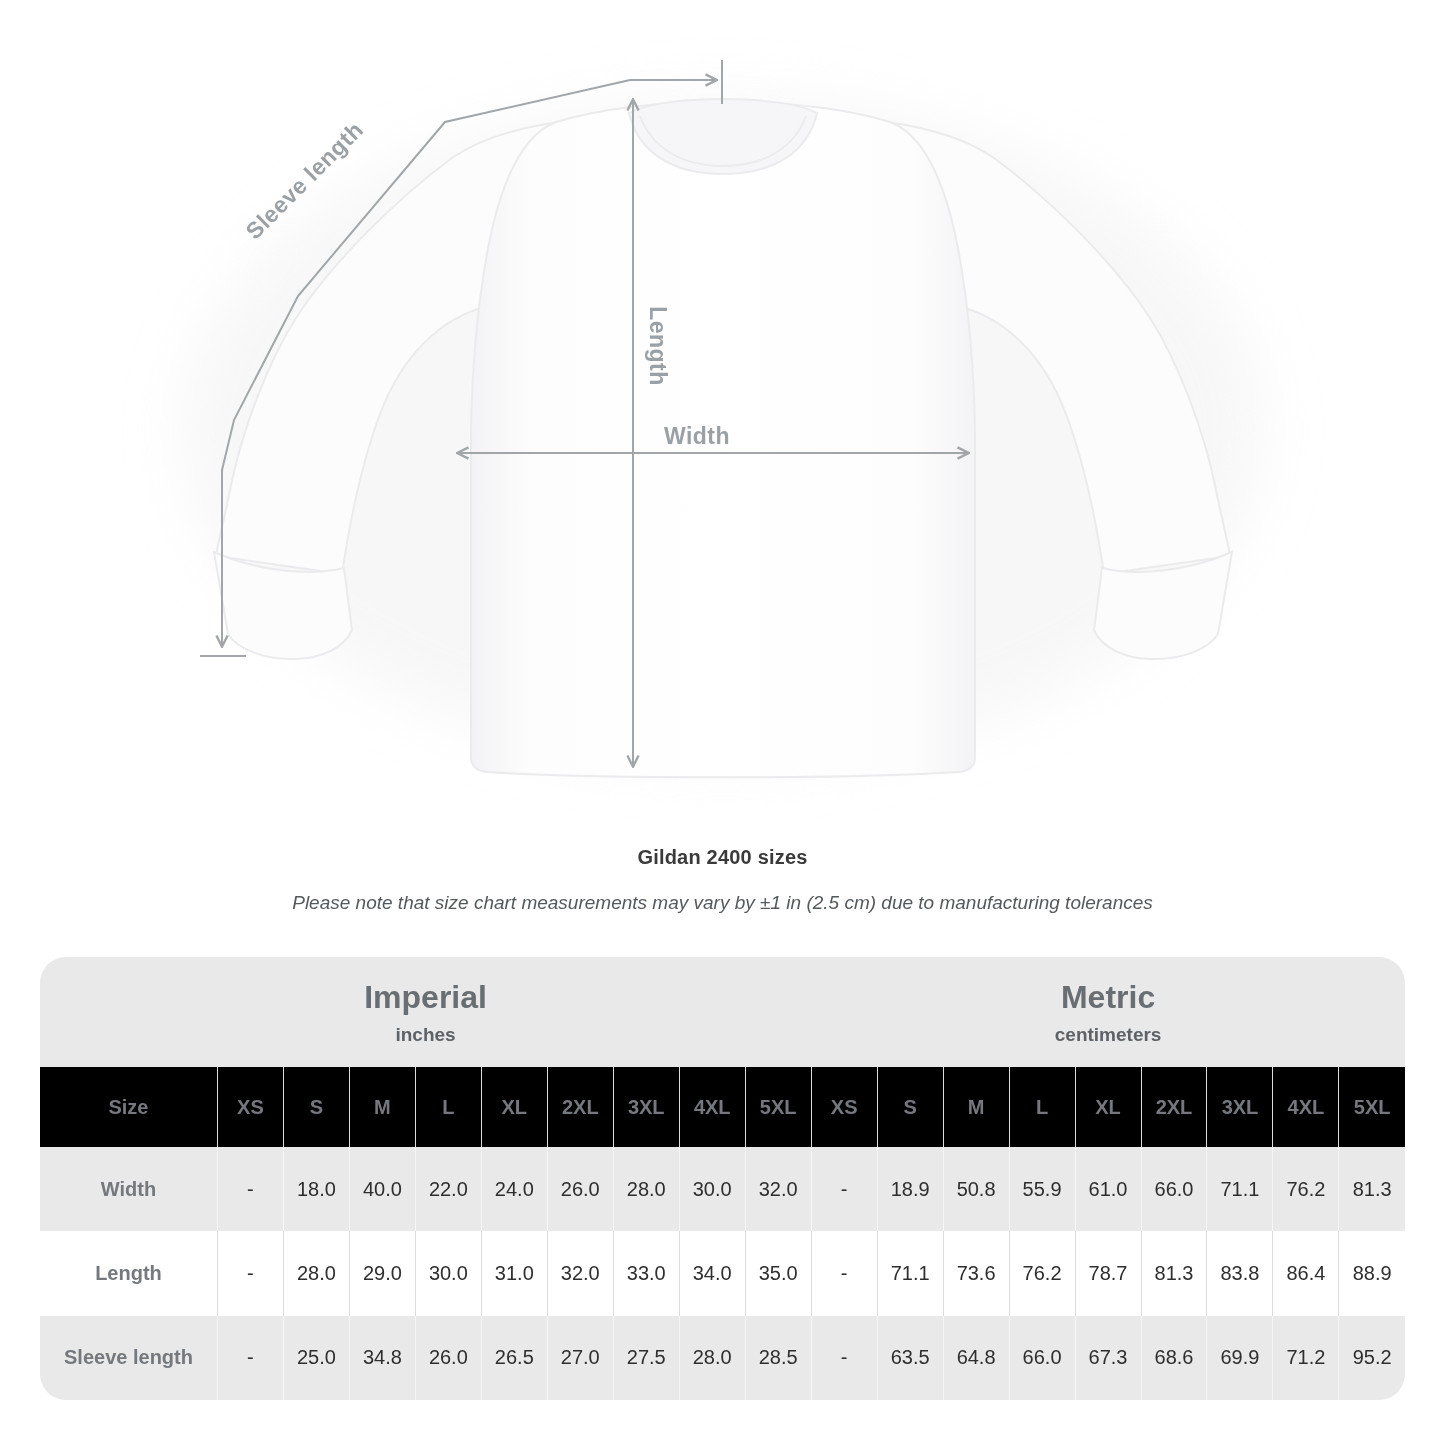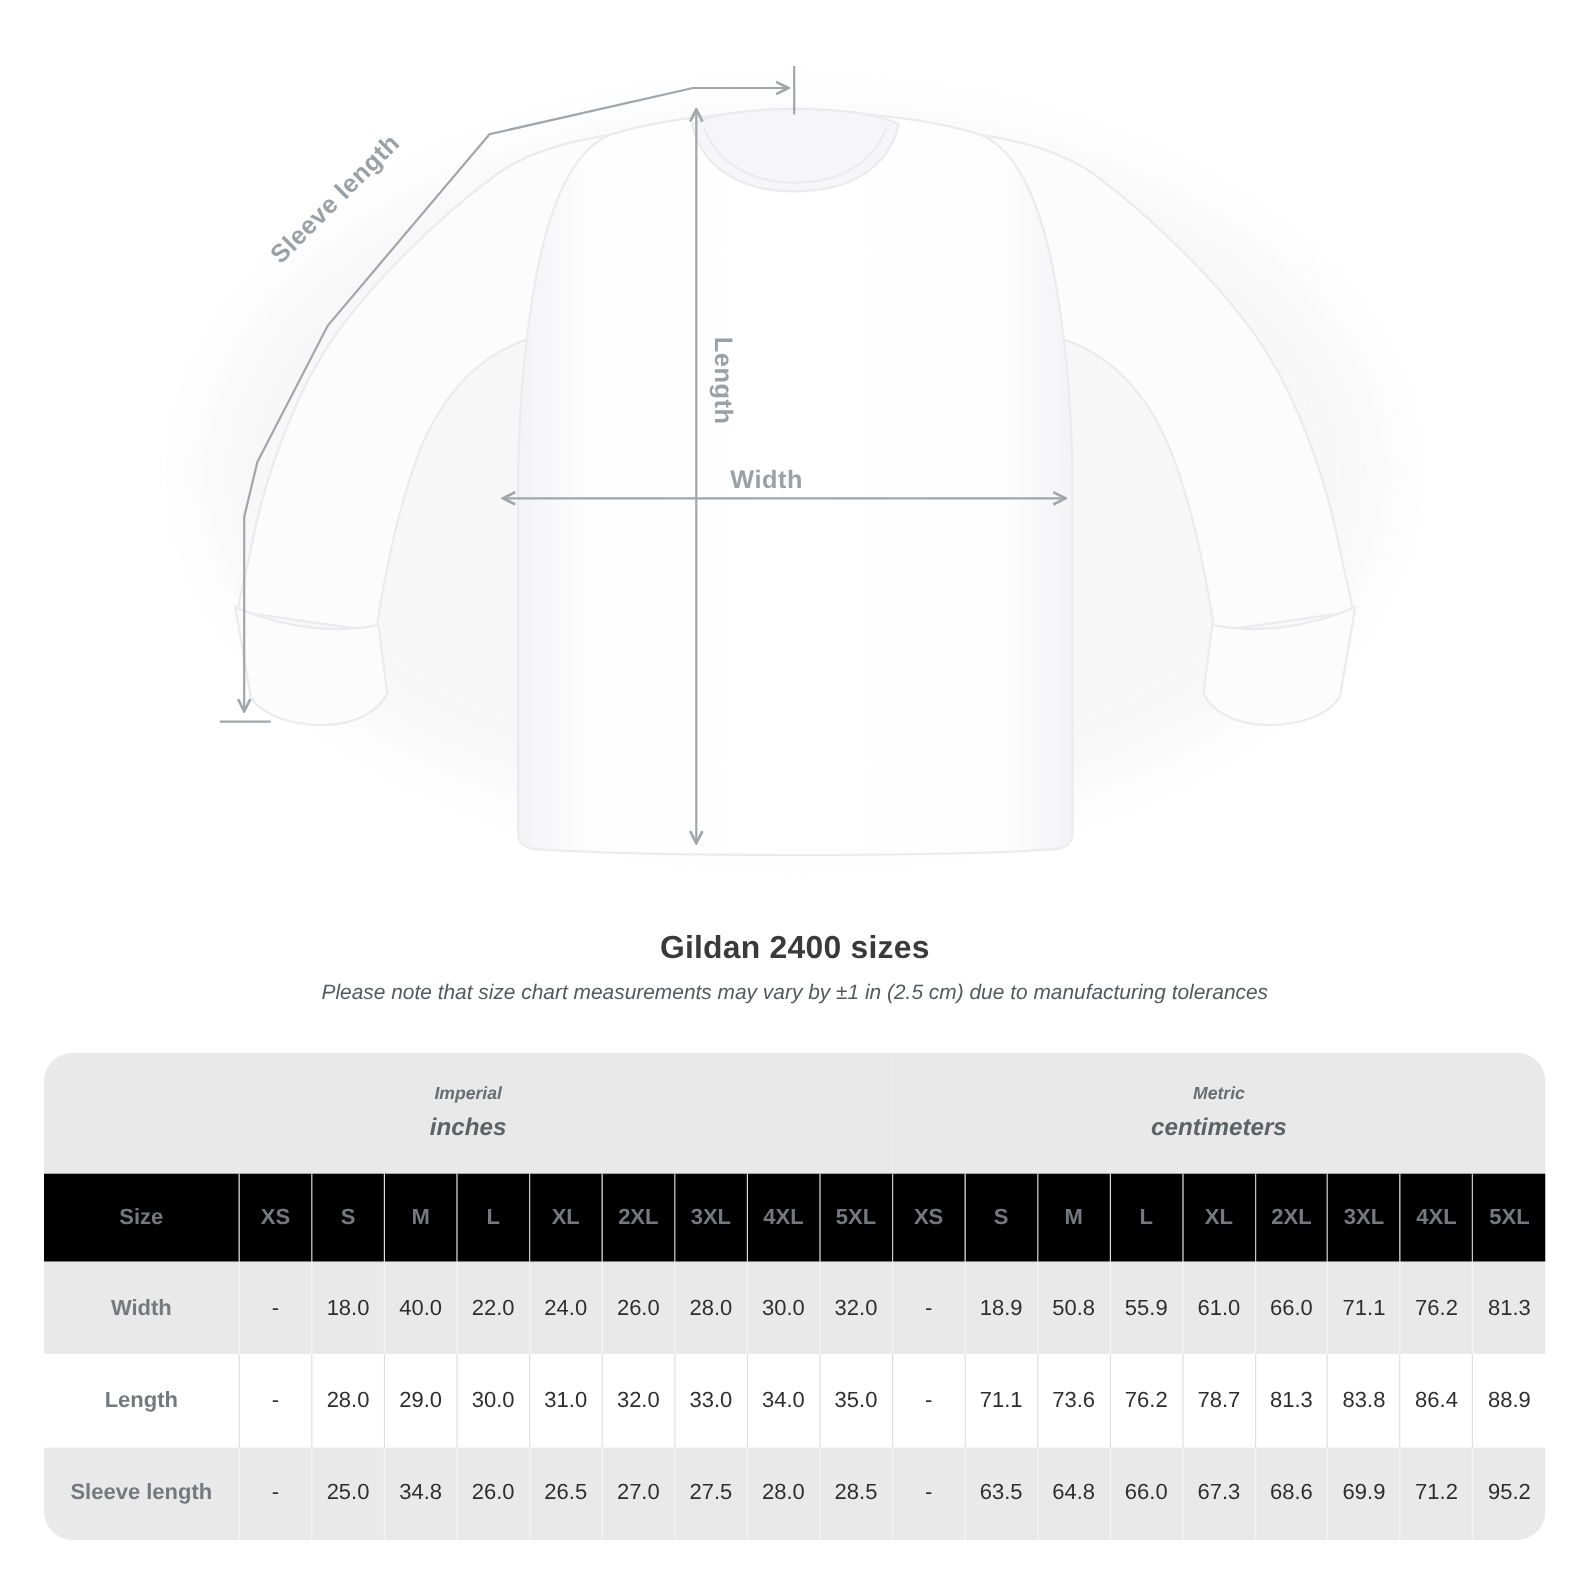--- a/index.html
+++ b/index.html
@@ -28,41 +28,41 @@
   }
   .page{position:relative;width:1445px;height:1445px;}
   .figure-svg{position:absolute;top:0;left:0;display:block;}
   .measure-label{
     font-family:"Liberation Sans", sans-serif;
     font-weight:bold;font-size:23px;letter-spacing:.5px;
     fill:var(--measure_label);
   }
   h1.title{
     position:absolute;top:846px;left:0;width:100%;margin:0;
-    text-align:center;font-size:29px;font-weight:bold;color:var(--title_text);
+    text-align:center;font-size:20px;font-weight:bold;color:var(--title_text);
     letter-spacing:.2px;
   }
   p.note{
     position:absolute;top:892px;left:0;width:100%;margin:0;
     text-align:center;font-style:italic;font-size:19px;color:var(--note_text);
   }
   .table-wrap{
     position:absolute;top:957px;left:40px;width:1365px;height:443px;
     border-radius:26px;overflow:hidden;background:var(--page_background);
   }
   table.size-table{
     width:100%;height:100%;border-collapse:collapse;table-layout:fixed;
   }
   table.size-table th,table.size-table td{
     padding:0;text-align:center;vertical-align:middle;
     font-family:"Liberation Sans", sans-serif;
   }
   tr.band th{background:var(--table_band);height:110px;}
-  .unit-name{font-weight:bold;font-style:italic;font-size:16px;color:var(--unit_text);margin-bottom:8px;}
-  .unit-sub{font-style:italic;font-size:22px;color:var(--unit_sub_text);}
+  .unit-name{font-weight:bold;font-size:32px;color:var(--unit_text);margin-bottom:8px;}
+  .unit-sub{font-size:19px;color:var(--unit_sub_text);}
   tr.sizes{background:#000000;}
   tr.sizes th{height:80px;font-size:20px;font-weight:bold;color:var(--header_text);}
   tr.data-row th.rowlabel{font-size:20px;font-weight:bold;color:var(--header_text);}
   tr.data-row td{font-size:20px;font-weight:normal;color:var(--value_text);height:84px;}
   tr.row-gray{background:var(--table_band);}
   tr.row-white{background:#ffffff;}
   tr.sizes .c-div,tr.row-white .c-div{border-left:1px solid var(--divider_on_white);}
   tr.row-gray .c-div{border-left:1px solid var(--divider_on_gray);}
 </style>
 </head>

